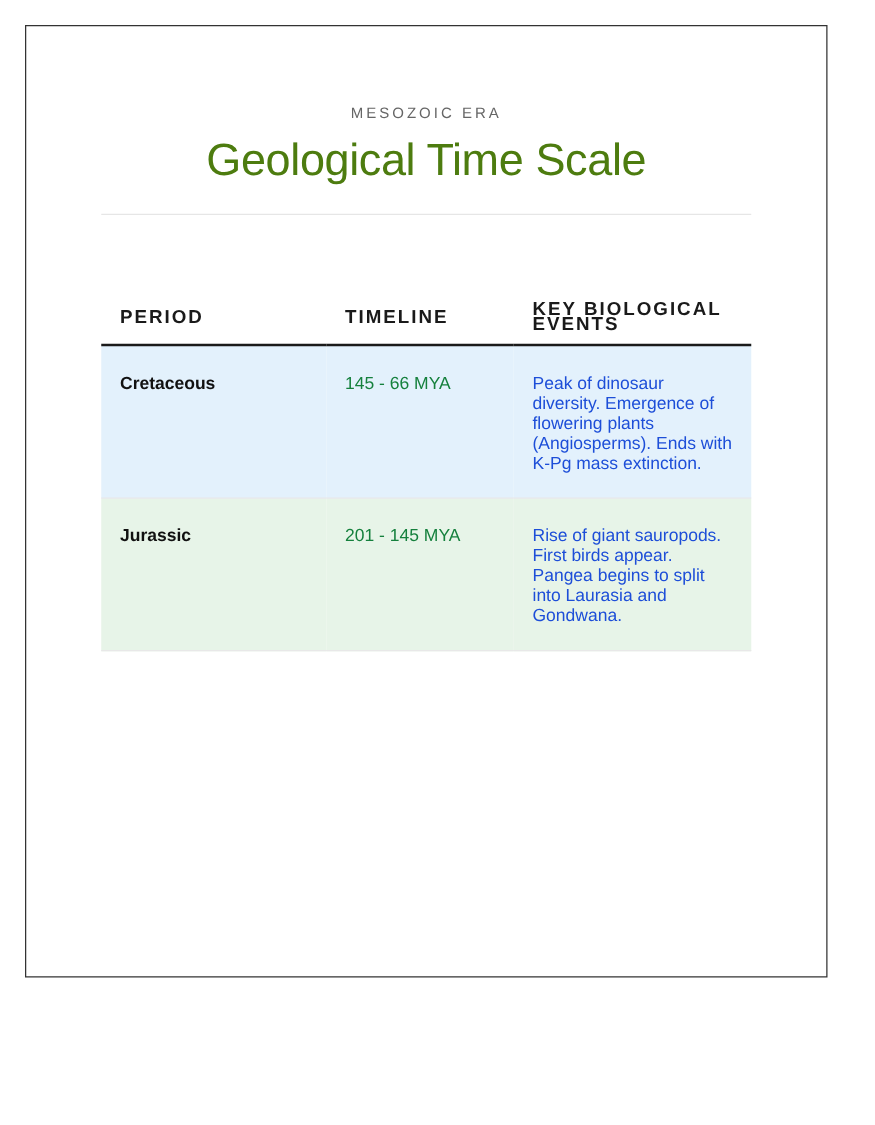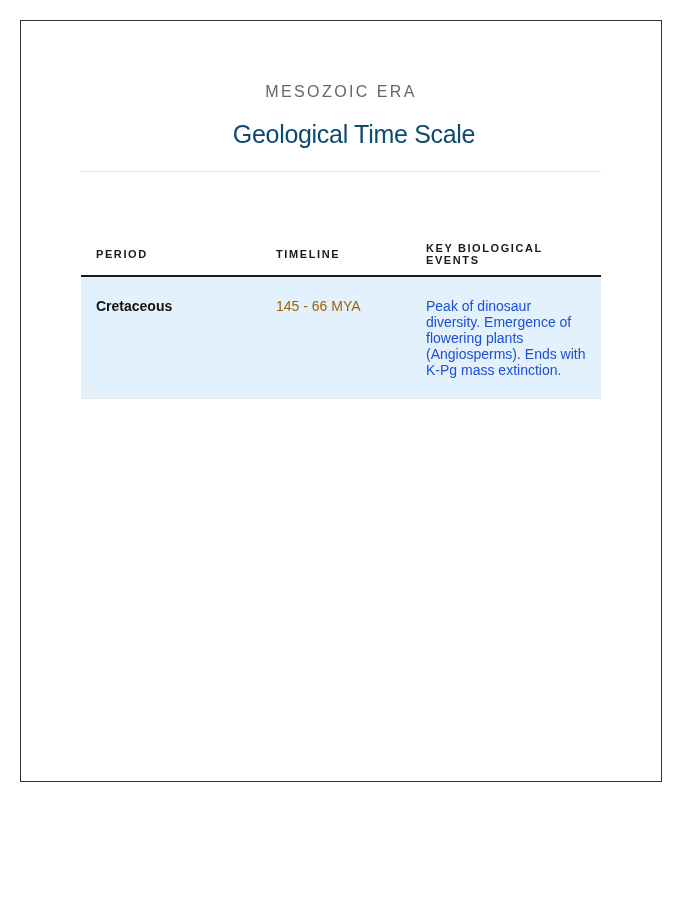--- a/index.html
+++ b/index.html
@@ -27,76 +27,76 @@
       left: 60px;
       top: 0;
       width: 520px;
     }
     .eyebrow {
       position: absolute;
       top: 62px;
       left: 0;
       width: 520px;
       text-align: center;
-      font-size: 16px;
+      font-size: 12px;
       letter-spacing: 2.4px;
       color: #666666;
     }
     .title {
       position: absolute;
       top: 86px;
       left: 0;
       width: 520px;
       text-align: center;
-      font-size: 25px;
+      font-size: 36px;
       font-weight: normal;
-      color: #0c4a6e;
-      margin: 13px;
+      color: #4d7c0f;
+      margin: 0;
       letter-spacing: -0.3px;
     }
     .divider {
       position: absolute;
       top: 150px;
       left: 0;
       width: 520px;
       height: 1px;
       background: #e6e6e6;
     }
     table.periods {
       position: absolute;
       left: 60px;
       top: 212px;
       width: 520px;
       border-collapse: collapse;
       table-layout: fixed;
     }
     table.periods th {
       text-align: left;
-      font-size: 11px;
+      font-size: 15px;
       font-weight: bold;
       letter-spacing: 1.6px;
       color: #1a1a1a;
       padding: 0 15px;
       height: 42px;
       vertical-align: middle;
       border-bottom: 2px solid #1a1a1a;
       line-height: 12px;
     }
     table.periods td {
       vertical-align: top;
       padding: 21px 15px 20px 15px;
       font-size: 14px;
       line-height: 16px;
       border-bottom: 1px solid #e8e8e8;
     }
     col.c1 { width: 180px; }
     col.c2 { width: 150px; }
     col.c3 { width: 190px; }
     .period-name { font-weight: bold; color: #111111; }
-    .timeline { color: #a16207; }
+    .timeline { color: #15803d; }
     .events { color: #1d4ed8; padding-right: 12px !important; }
   </style>
 </head>
 <body>
 
 <div class="frame">
   <div class="header">
     <div class="eyebrow">MESOZOIC ERA</div>
     <h1 class="title">Geological Time Scale</h1>
     <div class="divider"></div>
@@ -114,15 +114,20 @@
         <th>TIMELINE</th>
         <th>KEY BIOLOGICAL EVENTS</th>
       </tr>
     </thead>
     <tbody>
       <tr class="row" style="background: rgb(227, 241, 252);">
         <td class="period-name">Cretaceous</td>
         <td class="timeline">145 - 66 MYA</td>
         <td class="events">Peak of dinosaur diversity. Emergence of flowering plants (Angiosperms). Ends with K-Pg mass extinction.</td>
       </tr>
+      <tr class="row" style="background: rgb(231, 244, 232);">
+        <td class="period-name">Jurassic</td>
+        <td class="timeline">201 - 145 MYA</td>
+        <td class="events">Rise of giant sauropods. First birds appear. Pangea begins to split into Laurasia and Gondwana.</td>
+      </tr>
     </tbody>
   </table>
 </div>
 
 </body></html>

